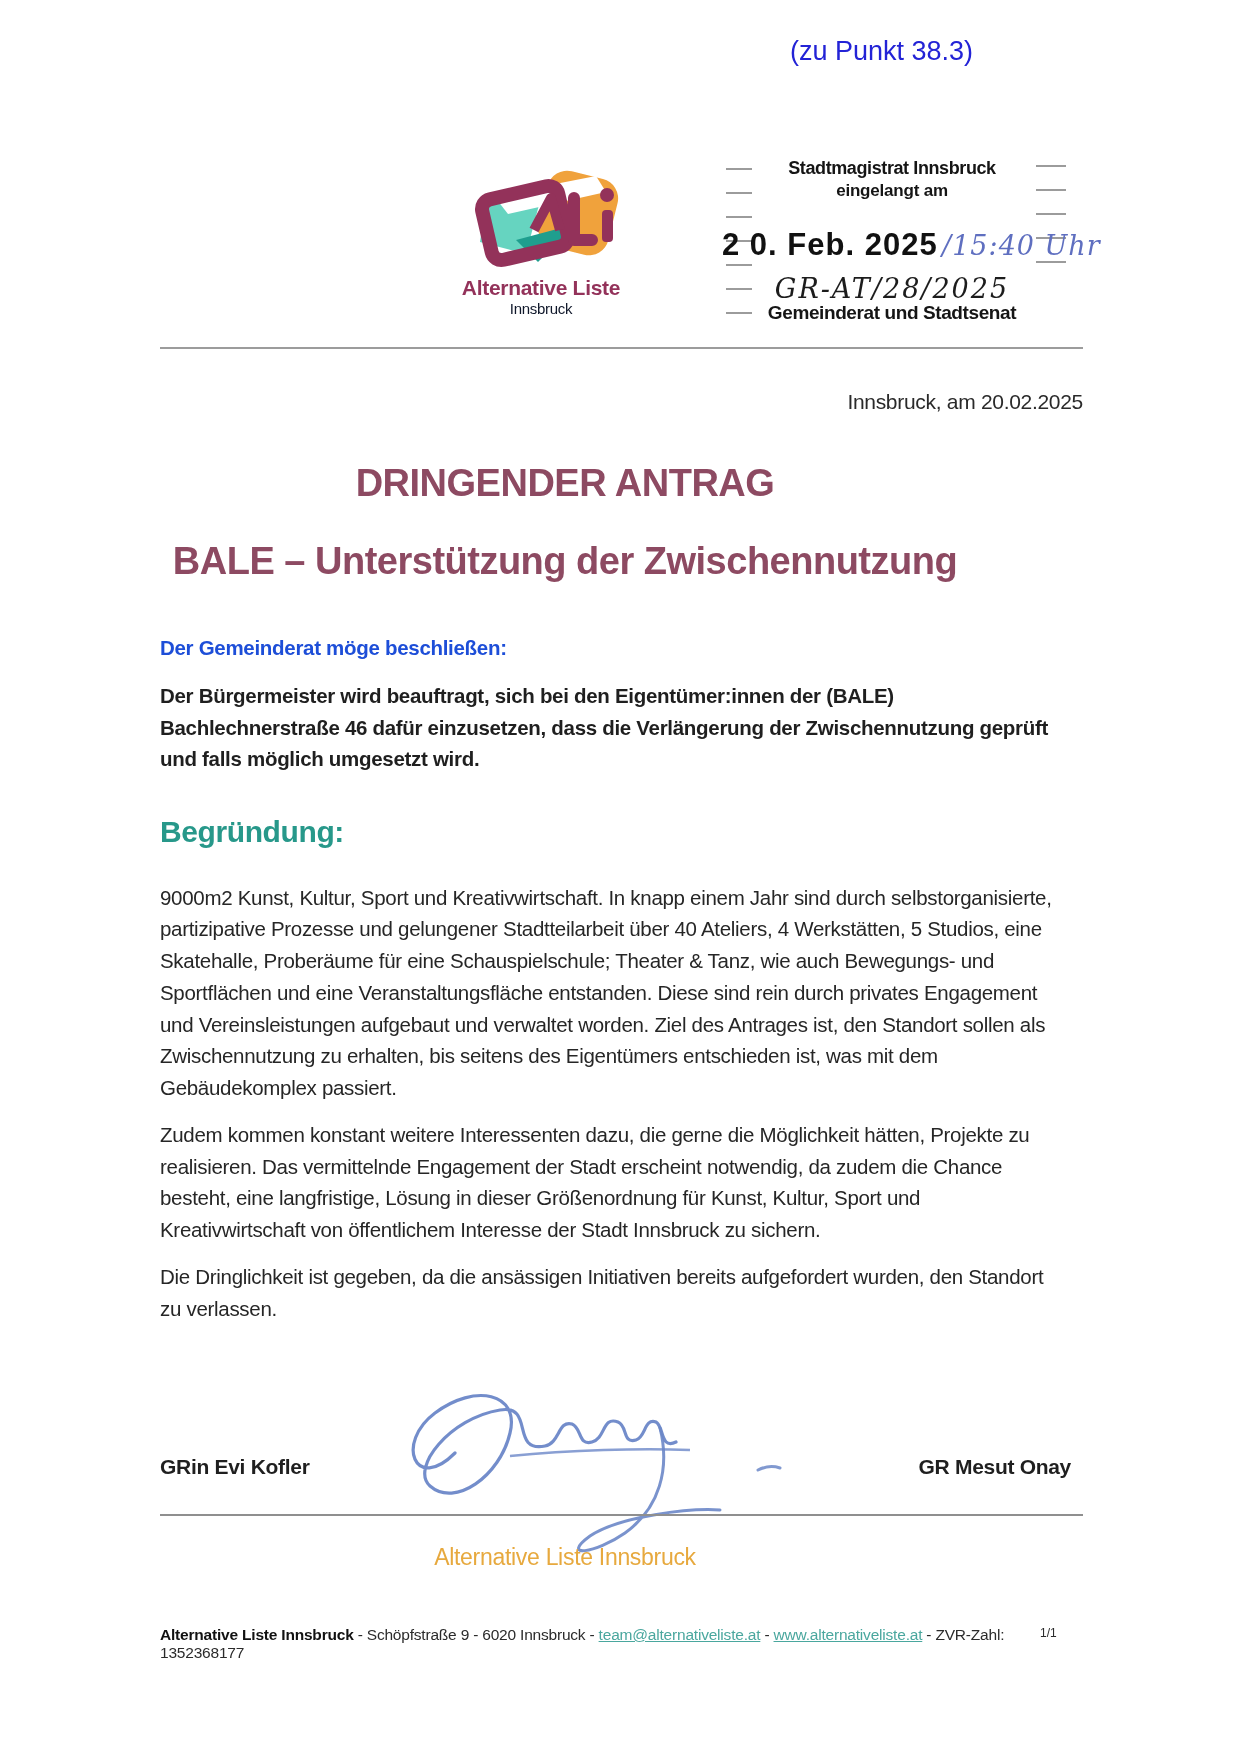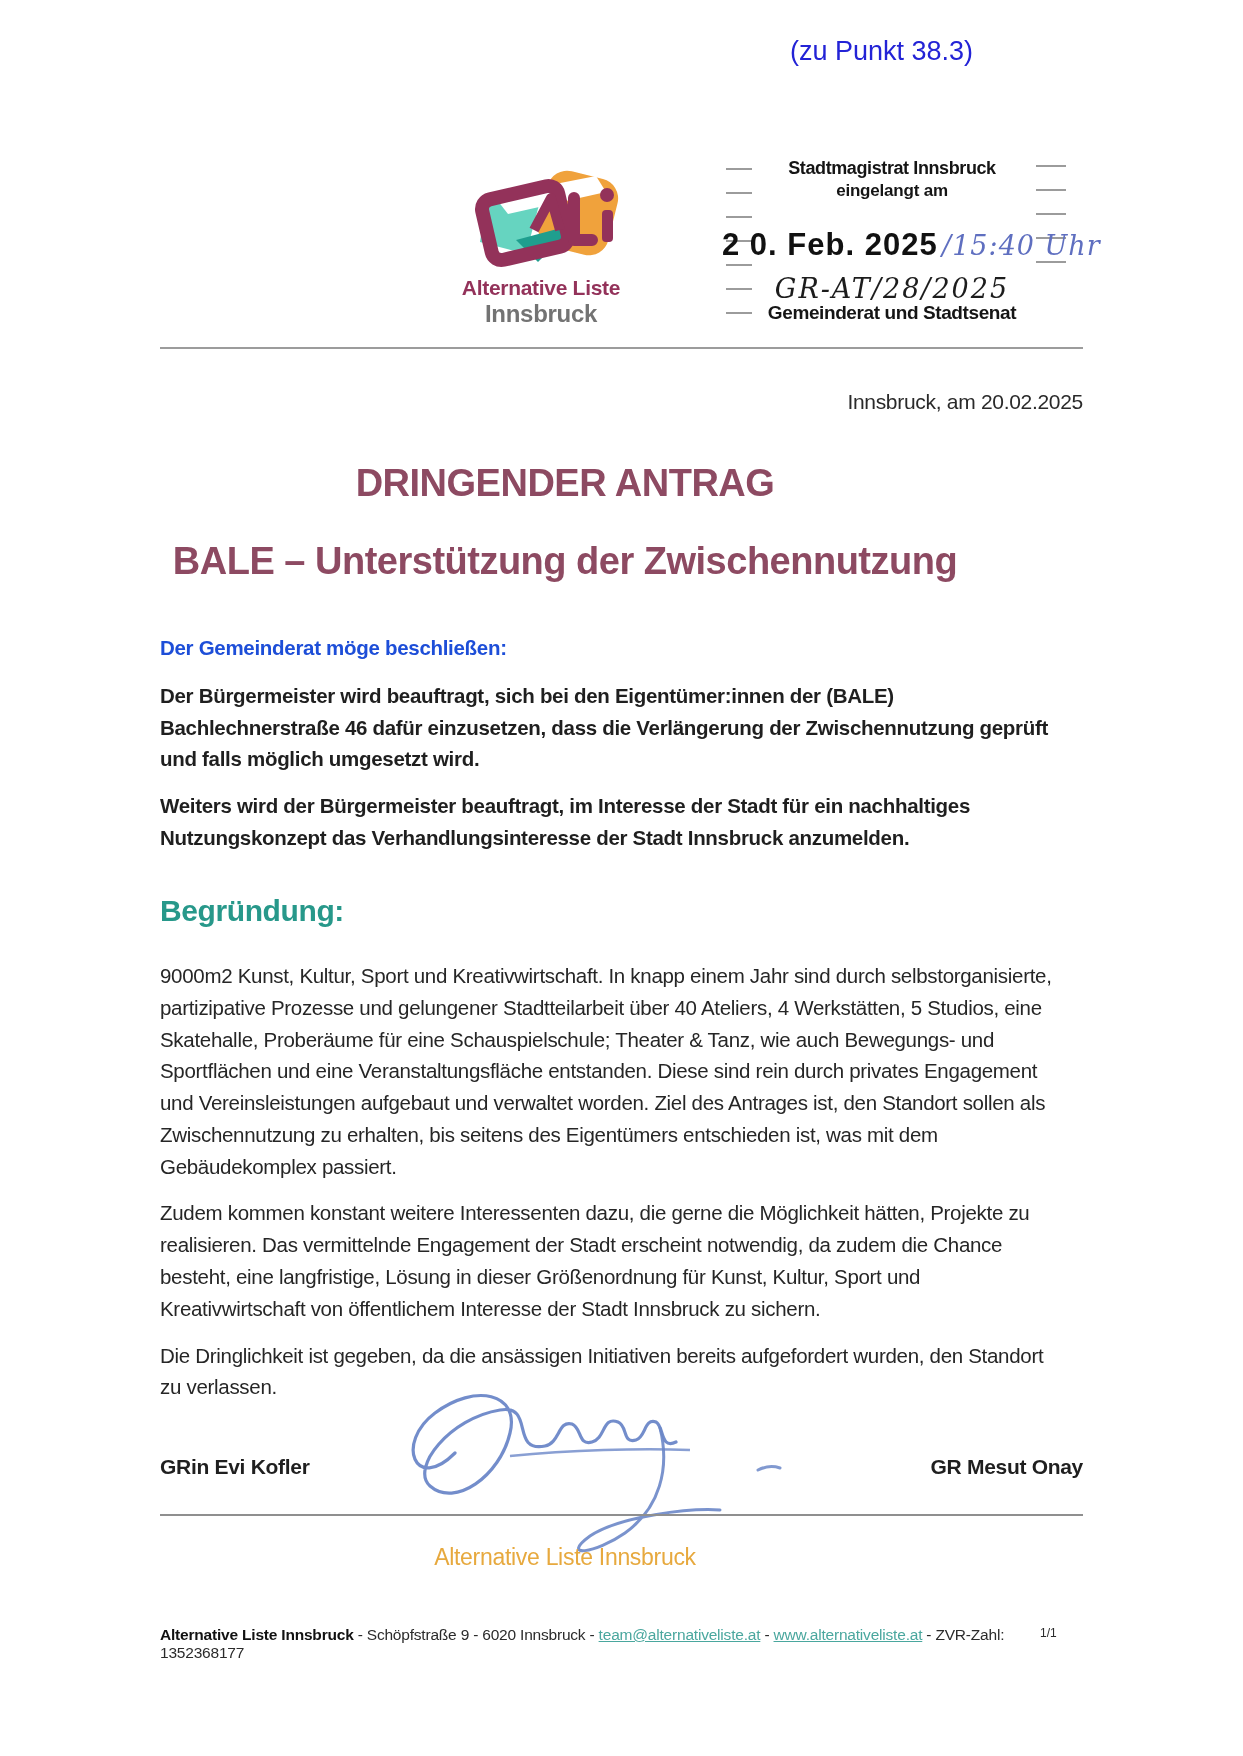--- a/index.html
+++ b/index.html
@@ -7,21 +7,21 @@
     position:relative;width:1243px;height:1756px;background:#ffffff;
     font-family:"Liberation Sans",sans-serif;color:#222;overflow:hidden;
     margin:0 auto;
   }
   
   .annotation{position:absolute;top:36px;left:790px;font-size:27px;color:#2323d6;letter-spacing:0;}
   
   .logo-block{position:absolute;top:168px;left:436px;width:210px;text-align:center;}
   .logo-svg{display:block;margin:0 auto;}
   .logo-line1{font-size:21px;font-weight:bold;color:#93325a;letter-spacing:-0.3px;line-height:1.15;}
-  .logo-line2{font-size:24px;font-weight:bold;color:#737373;letter-spacing:-0.3px;line-height:1.15;}
+  .logo-line2{font-size:15px;font-weight:normal;color:#0f172a;letter-spacing:-0.3px;line-height:1.15;}
   
   .stamp{position:absolute;top:158px;left:722px;width:340px;text-align:center;color:#151515;}
   .stamp-org{font-size:18px;font-weight:bold;letter-spacing:-0.4px;}
   .stamp-received{font-size:17px;font-weight:bold;letter-spacing:-0.2px;margin-top:2px;}
   .stamp-dateline{margin-top:26px;white-space:nowrap;}
   .stamp-date{font-size:31px;font-weight:bold;letter-spacing:1px;color:#111;}
   .hand-blue{font-family:"DejaVu Serif",serif;font-style:italic;font-size:27px;color:#5f6fc0;letter-spacing:1px;}
   .stamp-ref{font-family:"DejaVu Serif",serif;font-style:italic;font-size:27px;color:#1c1c1c;margin-top:10px;letter-spacing:2px;}
   .stamp-dept{font-size:19px;font-weight:bold;letter-spacing:-0.4px;margin-top:-2px;}
   .stamp-dashes{position:absolute;width:34px;background:
@@ -40,21 +40,21 @@
   .title-line2{font-size:38px;font-weight:bold;margin-top:28px;}
   
   .content{position:absolute;top:632px;left:160px;width:905px;font-size:20.5px;line-height:1.55;color:#262626;letter-spacing:-0.3px;}
   .para{margin:0 0 15px 0;}
   .para-bold{font-weight:bold;color:#1f1f1f;}
   .intro{font-weight:bold;color:#1d4ed8;margin-bottom:16px;}
   .begruendung{color:#27988a;font-weight:bold;font-size:30px;margin:34px 0 26px 0;letter-spacing:-0.4px;}
   
   .sig-row{position:absolute;top:1455px;left:160px;width:923px;}
   .sig-left{position:absolute;left:0;top:0;font-size:21px;font-weight:bold;color:#1f1f1f;letter-spacing:-0.3px;}
-  .sig-right{position:absolute;right:0;top:0;font-size:21px;font-weight:bold;color:#1f1f1f;letter-spacing:-0.3px;}
+  .sig-right{position:absolute;right:12px;top:0;font-size:21px;font-weight:bold;color:#1f1f1f;letter-spacing:-0.3px;}
   .signature-svg{position:absolute;top:1358px;left:360px;}
   .party-name{position:absolute;top:1544px;left:95px;width:940px;text-align:center;font-size:23px;color:#e7a93e;letter-spacing:-0.3px;}
   
   .footer{position:absolute;top:1626px;left:160px;width:900px;font-size:15.5px;color:#2b2b2b;letter-spacing:-0.2px;}
   .footer .org{font-weight:bold;color:#111;}
   .footer a.link{color:#4aa79e;text-decoration:underline;cursor:pointer;}
   .page-num{position:absolute;top:1626px;left:1040px;font-size:12px;color:#2b2b2b;}
 </style>
 </head>
 <body>
@@ -97,21 +97,20 @@
   <div class="dateline">Innsbruck, am 20.02.2025</div>
 
   <div class="title-block">
     <div class="title-line1">DRINGENDER ANTRAG</div>
     <div class="title-line2">BALE – Unterstützung der Zwischennutzung</div>
   </div>
 
   <div class="content">
     <p class="para intro">Der Gemeinderat möge beschließen:</p>
     <p class="para para-bold">Der Bürgermeister wird beauftragt, sich bei den Eigentümer:innen der (BALE) Bachlechnerstraße 46 dafür einzusetzen, dass die Verlängerung der Zwischennutzung geprüft und falls möglich umgesetzt wird.</p>
-    <p class="para para-bold">Weiters wird der Bürgermeister beauftragt, im Interesse der Stadt für ein nachhaltiges Nutzungskonzept das Verhandlungsinteresse der Stadt Innsbruck anzumelden.</p>
     <div class="begruendung">Begründung:</div>
     <p class="para">9000m2 Kunst, Kultur, Sport und Kreativwirtschaft. In knapp einem Jahr sind durch selbstorganisierte, partizipative Prozesse und gelungener Stadtteilarbeit über 40 Ateliers, 4 Werkstätten, 5 Studios, eine Skatehalle, Proberäume für eine Schauspielschule; Theater &amp; Tanz, wie auch Bewegungs- und Sportflächen und eine Veranstaltungsfläche entstanden. Diese sind rein durch privates Engagement und Vereinsleistungen aufgebaut und verwaltet worden. Ziel des Antrages ist, den Standort sollen als Zwischennutzung zu erhalten, bis seitens des Eigentümers entschieden ist, was mit dem Gebäudekomplex passiert.</p>
     <p class="para">Zudem kommen konstant weitere Interessenten dazu, die gerne die Möglichkeit hätten, Projekte zu realisieren. Das vermittelnde Engagement der Stadt erscheint notwendig, da zudem die Chance besteht, eine langfristige, Lösung in dieser Größenordnung für Kunst, Kultur, Sport und Kreativwirtschaft von öffentlichem Interesse der Stadt Innsbruck zu sichern.</p>
     <p class="para">Die Dringlichkeit ist gegeben, da die ansässigen Initiativen bereits aufgefordert wurden, den Standort zu verlassen.</p>
   </div>
 
   <svg class="signature-svg" width="480" height="220" viewBox="0 0 480 220">
     <path d="M95,95 C55,135 35,85 75,55 C115,25 160,35 150,75 C140,118 95,150 70,128 C50,110 90,60 140,52 C175,46 150,95 185,88 C200,85 198,62 212,66 C222,70 218,88 232,84 C246,80 242,58 258,64 C268,68 262,86 276,82 C286,79 284,60 296,64 C304,68 300,92 316,84" fill="none" stroke="#6b87c8" stroke-width="3.2" stroke-linecap="round" opacity="0.95"></path>
     <path d="M300,70 C310,110 300,150 265,175 C235,196 200,200 230,178 C260,158 330,150 360,152" fill="none" stroke="#6b87c8" stroke-width="3" stroke-linecap="round" opacity="0.9"></path>
     <path d="M150,98 C210,92 280,90 330,92" fill="none" stroke="#6b87c8" stroke-width="2.4" opacity="0.8"></path>

